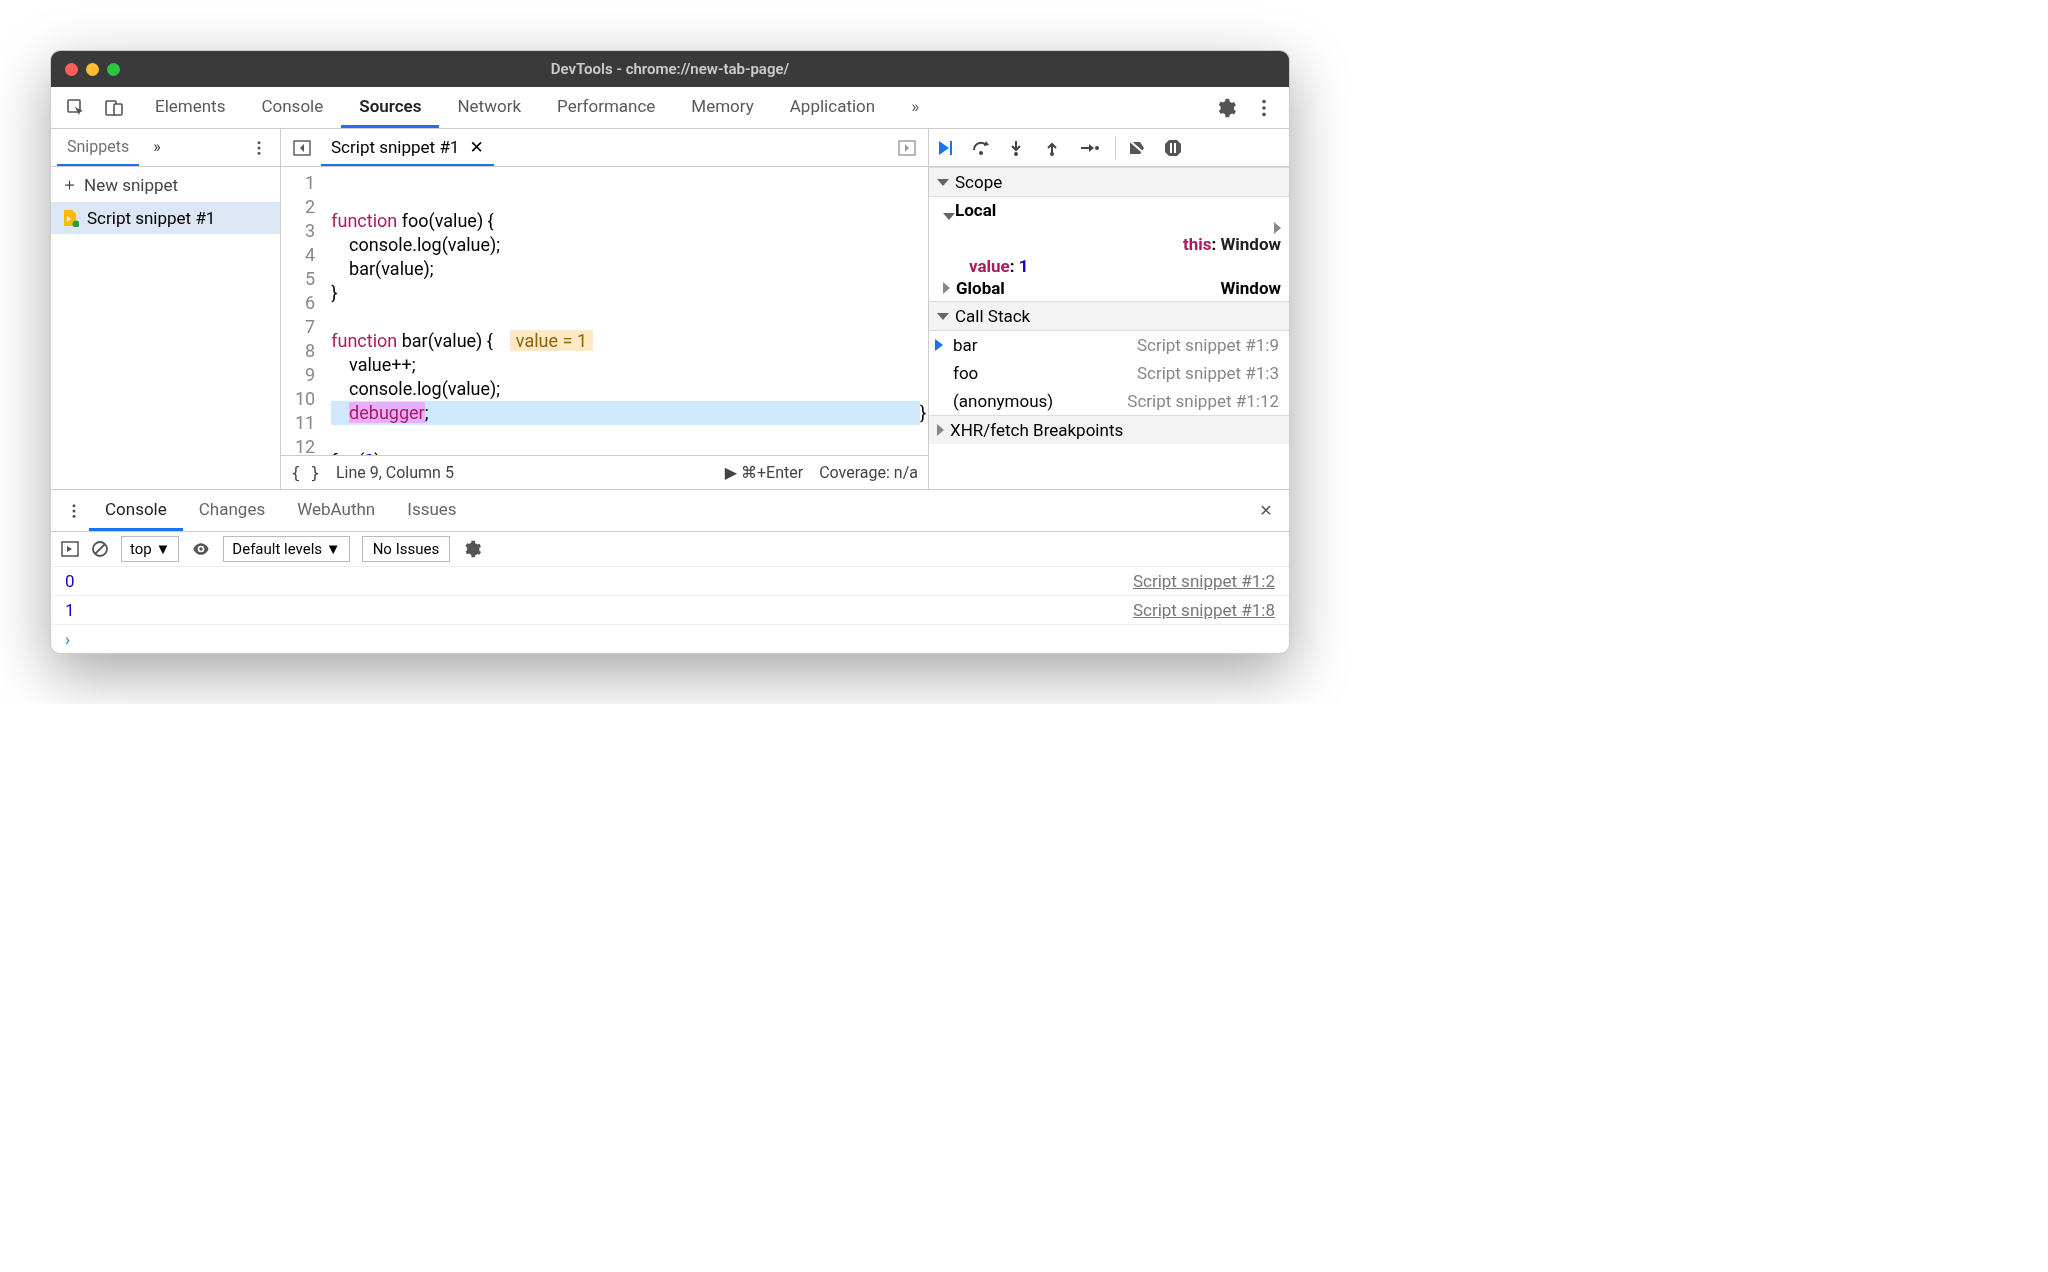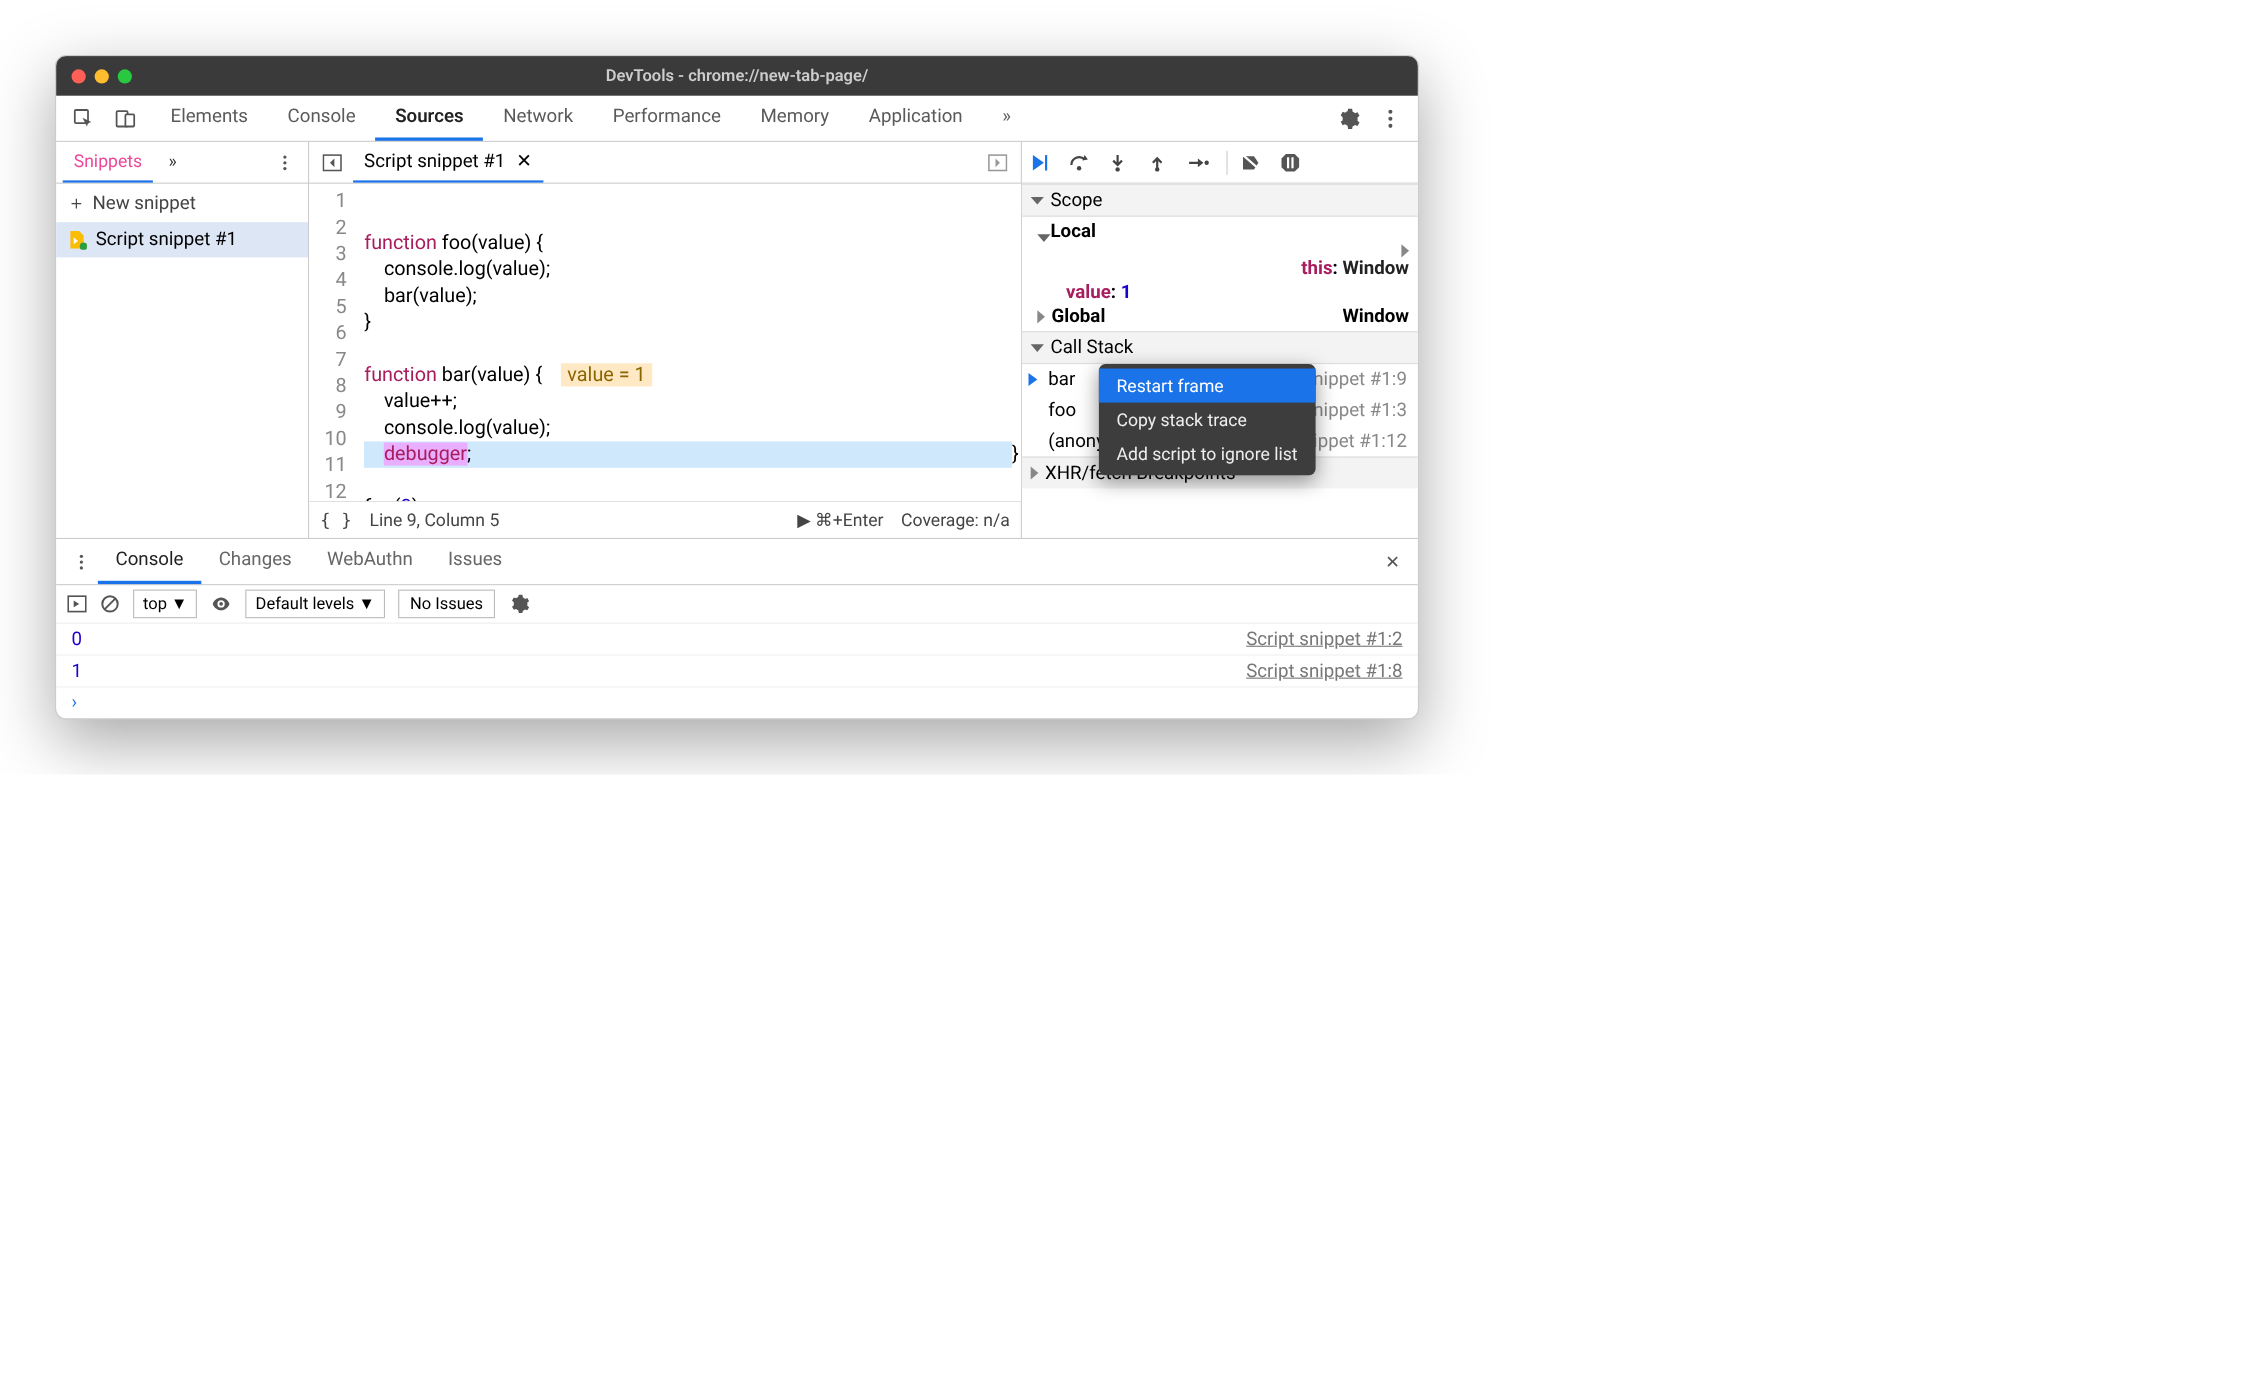--- a/index.html
+++ b/index.html
@@ -12,21 +12,21 @@
 .titlebar-title { position:absolute; left:0; right:0; text-align:center; color:#ccc; font-size:15px; font-weight:600; pointer-events:none; }
 .toolbar { display:flex; align-items:center; height:42px; border-bottom:1px solid #ccc; padding:0 10px; gap:8px; }
 .tb-icon { width:30px; height:30px; display:flex; align-items:center; justify-content:center; color:#555; cursor:pointer; }
 .panel-tabs { display:flex; align-items:stretch; gap:0; flex:1; height:100%; }
 .panel-tab { padding:0 18px; display:flex; align-items:center; color:#5a5a5a; font-size:17px; cursor:pointer; border-bottom:3px solid transparent; }
 .panel-tab.active { color:#222; font-weight:600; border-bottom-color:#1a73e8; }
 .main { display:flex; height:360px; }
 .sidebar { width:230px; border-right:1px solid #ccc; display:flex; flex-direction:column; }
 .sidebar-tabs { height:38px; display:flex; align-items:center; border-bottom:1px solid #ccc; padding:0 6px; gap:4px; }
 .sidebar-tab { padding:0 10px; height:100%; display:flex; align-items:center; font-size:16px; color:#333; border-bottom:2px solid transparent; cursor:pointer; }
-.sidebar-tab.active { border-bottom-color:#1a73e8; color:#ec4899; }
+.sidebar-tab.active { border-bottom-color:#1a73e8; color:#737373; }
 .snippet-new { display:flex; align-items:center; gap:6px; padding:6px 10px; font-size:17px; color:#444; cursor:pointer; }
 .snippet-item { display:flex; align-items:center; gap:8px; padding:6px 10px; background:#dde6f5; font-size:17px; }
 .snippet-icon { width:18px; height:18px; position:relative; }
 .editor-area { flex:1; display:flex; flex-direction:column; border-right:1px solid #ccc; }
 .editor-tabs { height:38px; display:flex; align-items:center; border-bottom:1px solid #ccc; padding:0 6px; gap:4px; }
 .editor-tab { display:flex; align-items:center; gap:10px; padding:0 10px; height:100%; font-size:17px; border-bottom:2px solid #1a73e8; }
 .code { flex:1; display:flex; font-family:Menlo,Monaco,Consolas,monospace; font-size:18px; line-height:24px; overflow:auto; background:#fff; }
 .gutter { background:#fff; color:#888; text-align:right; padding:4px 8px 4px 14px; user-select:none; }
 .code-body { flex:1; padding:4px 8px; white-space:pre;margin-top:38px; }
 .kw{color:#a71d5d;} .num{color:#1c00cf;}
@@ -286,25 +286,20 @@
           <span>(anonymous)</span>
           <span style="color:#888;">Script snippet #1:12</span>
         </div>
       </div>
 
       <div class="debug-section-hdr" style="border-bottom:none;">
         <span class="tri right"></span>
         <span>XHR/fetch Breakpoints</span>
       </div>
 
-      <div class="context-menu" style="top:202px; left:70px;">
-        <div class="context-item sel">Restart frame</div>
-        <div class="context-item">Copy stack trace</div>
-        <div class="context-item">Add script to ignore list</div>
-      </div>
     </div>
   </div>
 
   <div class="drawer">
     <div class="drawer-tabs">
       <div class="tb-icon">
         <svg width="18" height="18" viewBox="0 0 24 24" fill="#555">
             <circle cx="12" cy="5" r="2"></circle>
             <circle cx="12" cy="12" r="2"></circle>
             <circle cx="12" cy="19" r="2"></circle>

